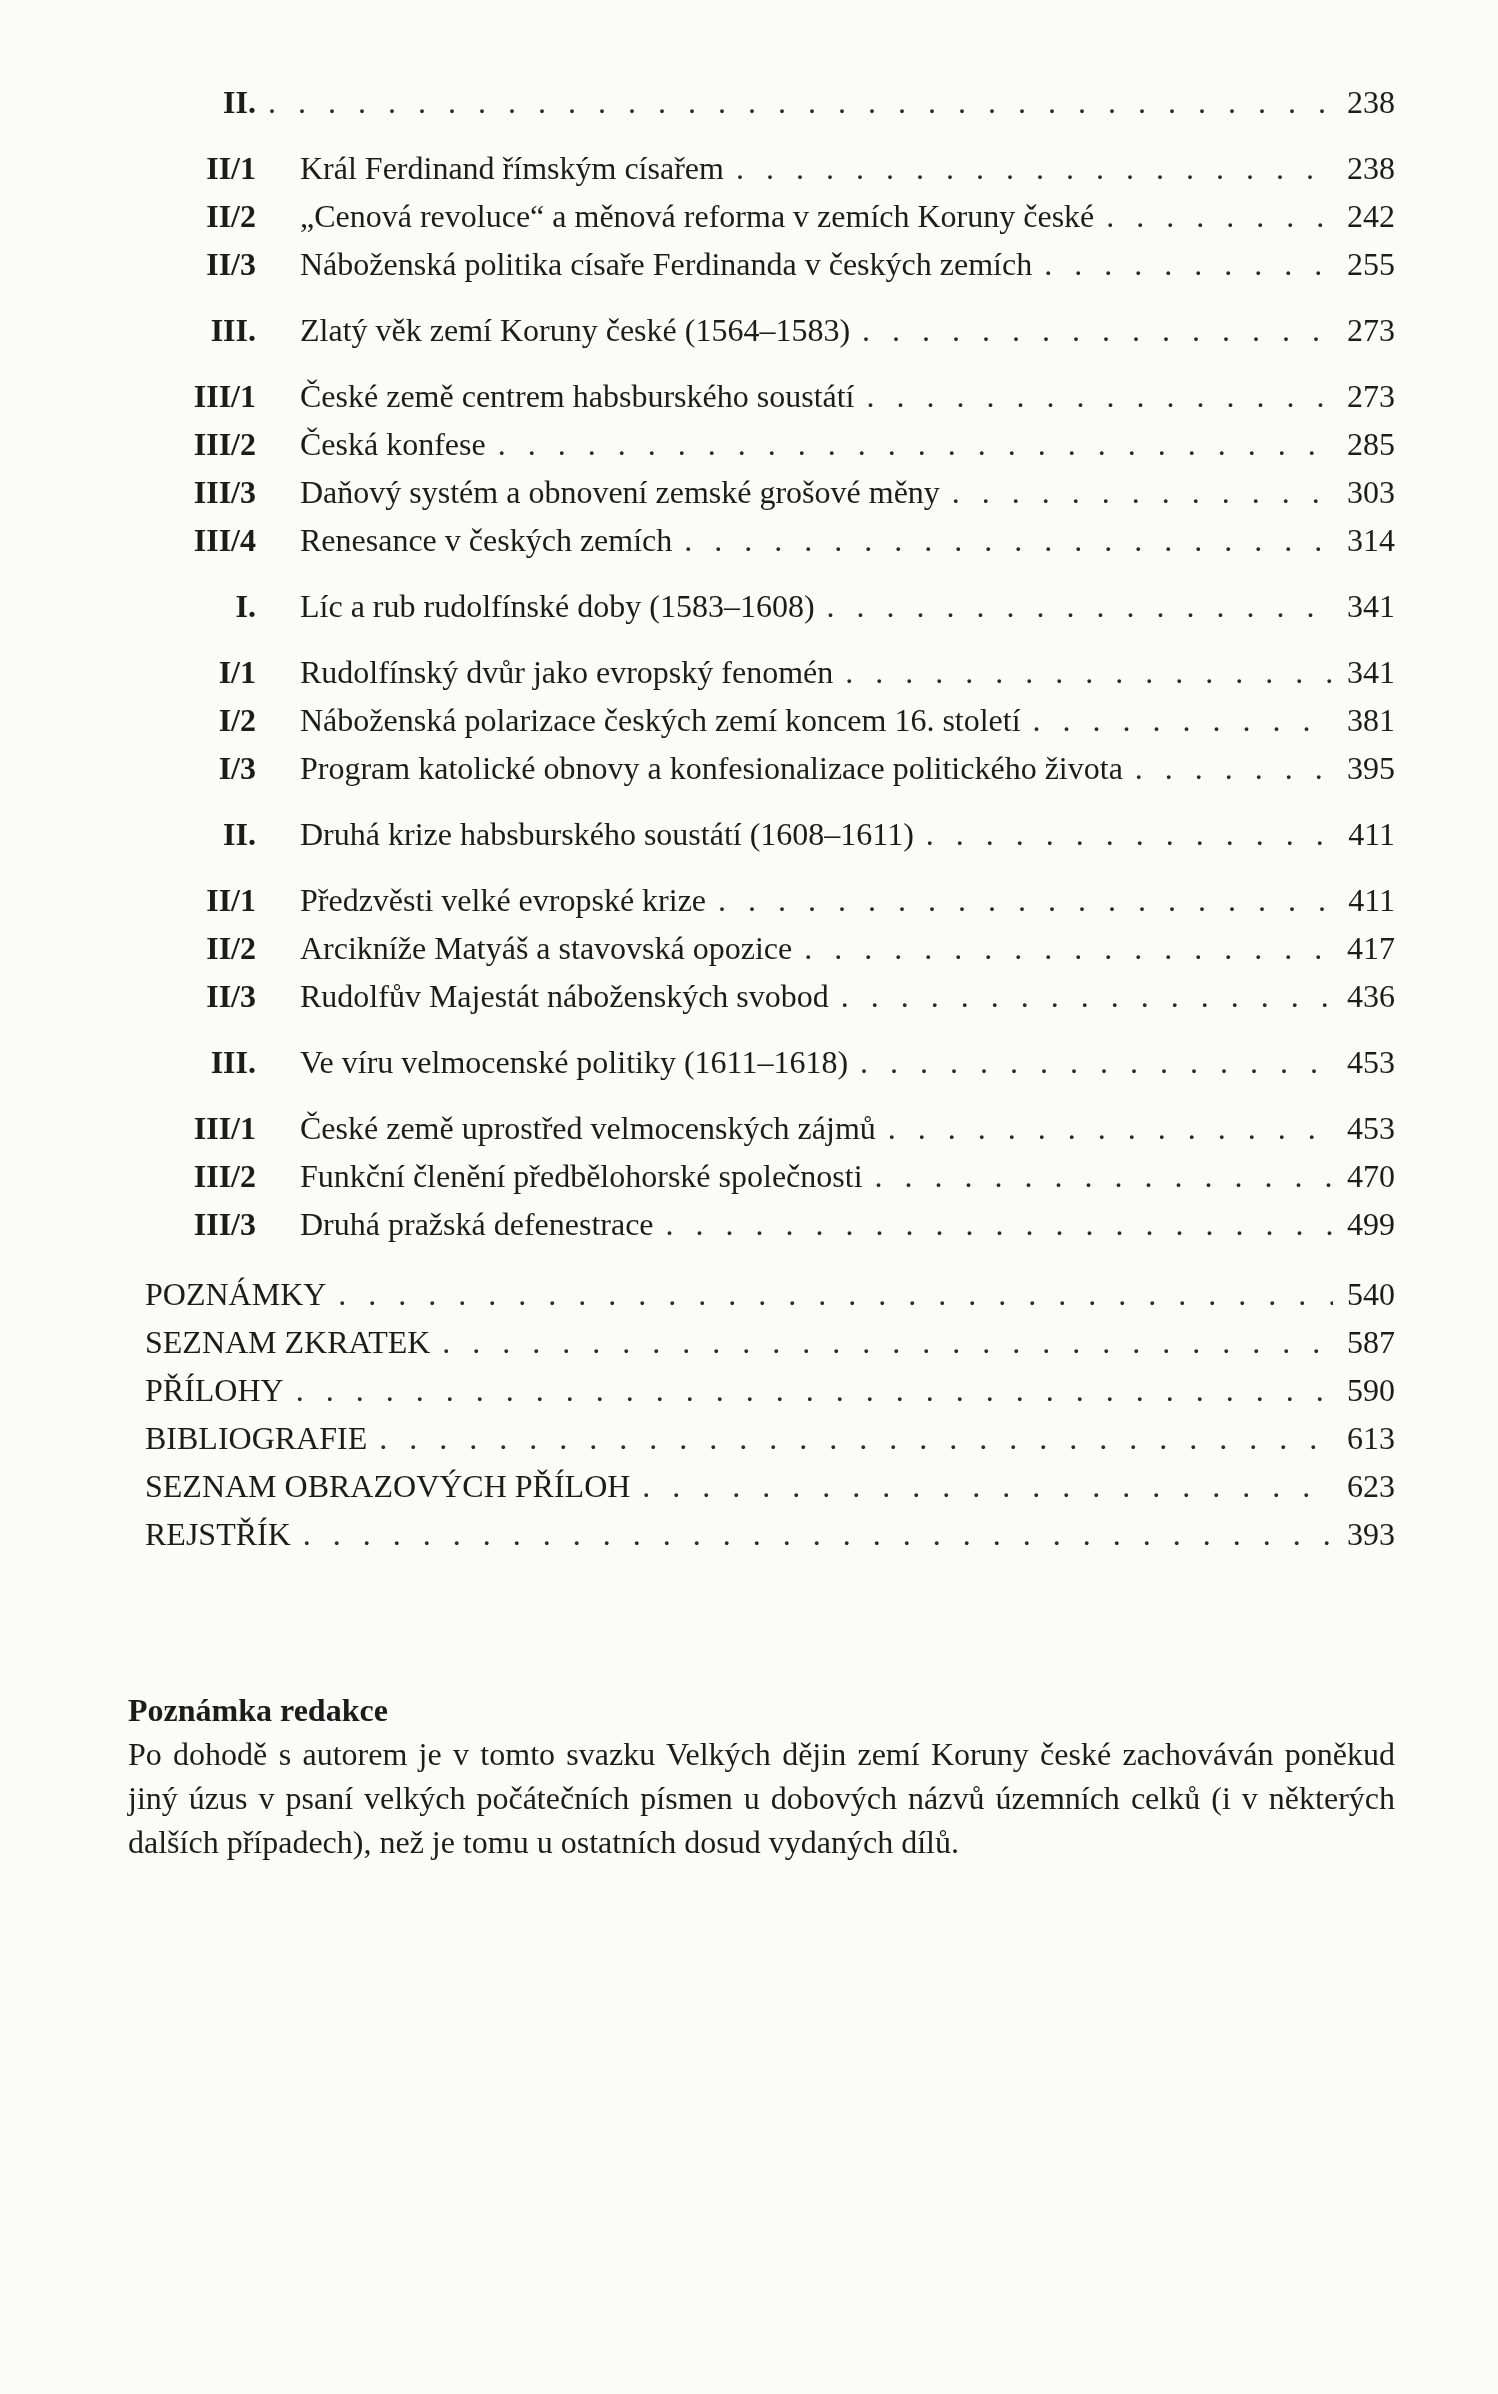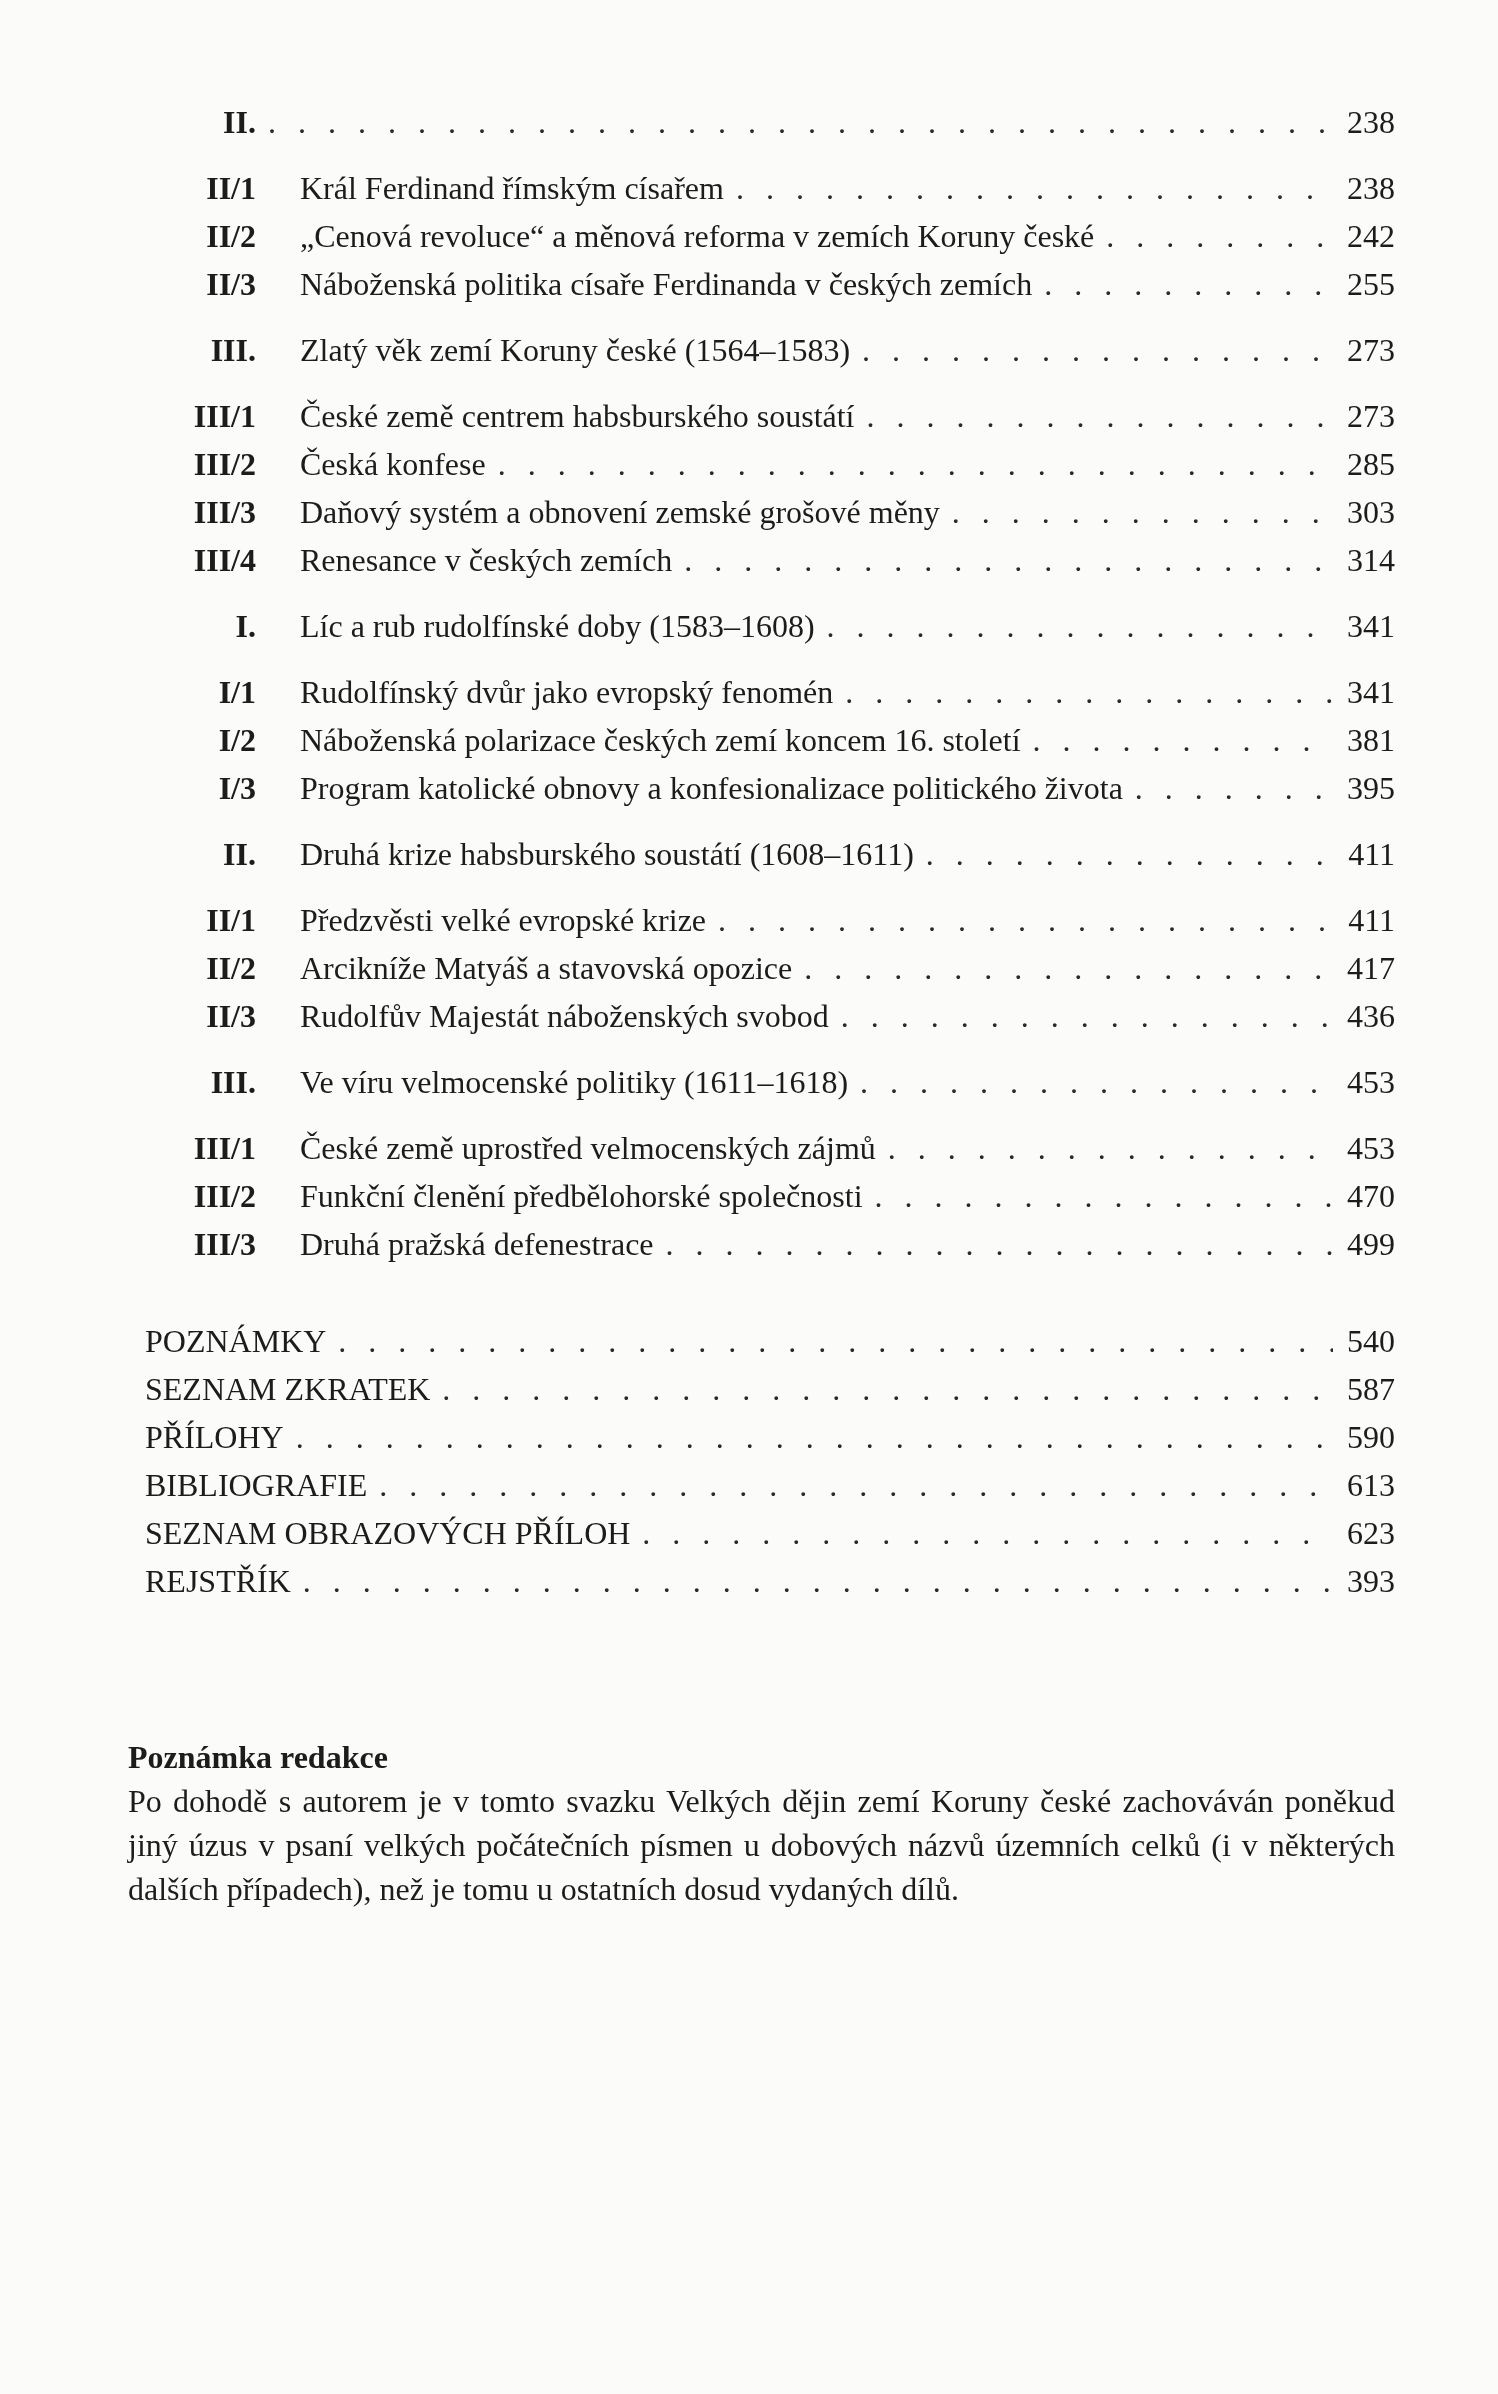--- a/index.html
+++ b/index.html
@@ -13,21 +13,21 @@
     color: #1c1c1c;
     font-family: "Liberation Serif", "DejaVu Serif", serif;
     overflow: hidden;
   }
   .page {
     position: relative;
     width: 1498px;
     height: 2394px;
   }
   .toc {
-    padding-top: 80px;
+    padding-top: 60px;
   }
   .row {
     display: flex;
     align-items: baseline;
     font-size: 32px;
     line-height: 48px;
     padding-left: 130px;
     padding-right: 103px;
   }
   .row.chapter { margin: 18px 0; }
@@ -37,21 +37,21 @@
     font-weight: bold;
     white-space: nowrap;
   }
   .row .title {
     flex: 0 0 auto;
     margin-left: 44px;
     white-space: nowrap;
   }
   .row.backmatter { padding-left: 145px; }
   .row.backmatter .title { margin-left: 0; }
-  .row.sub + .row.backmatter { margin-top: 49px; }
+  .row.sub + .row.backmatter { margin-top: 22px; }
   .dots {
     flex: 1 1 0;
     min-width: 36px;
     overflow: hidden;
     white-space: nowrap;
     margin-left: 12px;
     color: #2a2a2a;
   }
   .dots::after {
     content: ". . . . . . . . . . . . . . . . . . . . . . . . . . . . . . . . . . . . . . . . . . . . . . . . . . . . . . . . . . . . . . . . . . . . . . . .";

